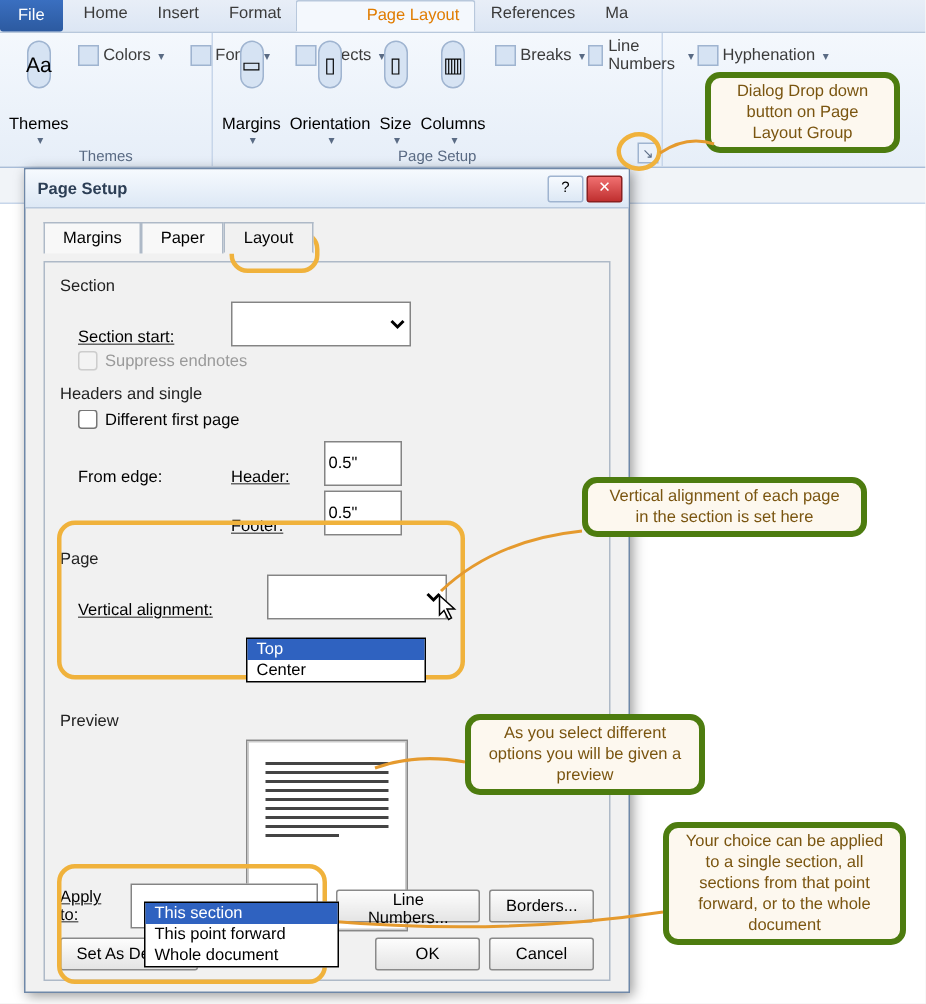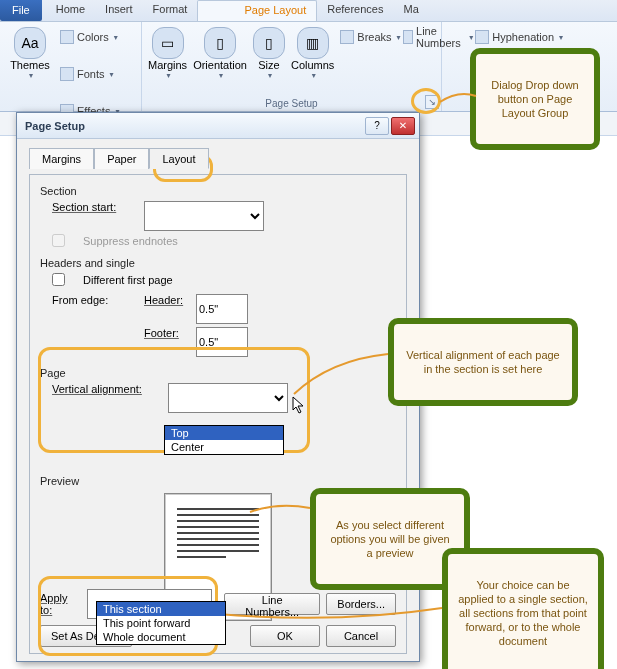--- a/index.html
+++ b/index.html
@@ -11,21 +11,21 @@
   .tab.file { background: linear-gradient(#3a6fc0,#2c5aa0); color: #fff; border-radius: 0 0 2px 2px; margin-right: 4px; padding: 4px 12px; }
   .tab.active { background: #f4f8fd; border: 1px solid #b8c8dc; border-bottom: none; border-radius: 2px 2px 0 0; color: #e07c00; padding-left: 46px; }
 
   
   .ribbon { height: 90px; background: linear-gradient(#f4f8fd,#e6eef8); border-bottom: 1px solid #a9bdd8; display: flex; }
   .group { border-right: 1px solid #c7d6ea; padding: 3px 6px 0; display: flex; flex-direction: column; position: relative; }
   .group-row { display: flex; align-items: flex-start; gap: 6px; flex: 1; }
   .group-label { text-align: center; font-size: 10px; color: #5a6b84; padding: 1px 0 2px; position: relative; }
   .launcher { position: absolute; right: 2px; bottom: 2px; width: 14px; height: 14px; border: 1px solid #9fb4d0; background: #eaf1fa; font-size: 9px; line-height: 12px; text-align: center; color: #5a6b84; }
   .big-btn { display: flex; flex-direction: column; align-items: center; width: 48px; padding-top: 2px; }
-  .big-btn .ic { width: 32px; height: 32px; background: #d6e3f3; border: 1px solid #9fb4d0; border-radius: 12px; margin-bottom: 0; display:flex; align-items:center; justify-content:center; font-size:14px; }
+  .big-btn .ic { width: 16px; height: 32px; background: #d6e3f3; border: 1px solid #9fb4d0; border-radius: 12px; margin-bottom: 18px; display:flex; align-items:center; justify-content:center; font-size:14px; }
   .big-btn .lbl { font-size: 11px; text-align: center; line-height: 12px; }
   .small-row { display: flex; align-items: center; gap: 3px; height: 20px; font-size: 11px; color: #3b3b3b; }
   .small-row .sic { width: 14px; height: 14px; background: #d6e3f3; border: 1px solid #9fb4d0; }
   .drop { color:#5a6b84; font-size:8px; margin-left:2px; }
 
   
   .ruler-area { height: 24px; background: #f1f4f8; border-bottom: 1px solid #c7d6ea; }
 
   
   .dialog { position: absolute; left: 16px; top: 112px; width: 404px; height: 550px; background: #f1f1f1; border: 1px solid #6f88a8; box-shadow: 2px 2px 8px rgba(0,0,0,.4); }
@@ -35,42 +35,42 @@
   .titlebar .wclose { background: linear-gradient(#f07070,#c03030); color: #fff; border-color: #8a2020; }
 
   .dlg-body { padding: 8px 12px 10px; position: relative; height: calc(100% - 26px); }
   .dlg-tabs { display: flex; gap: 0; margin-bottom: 6px; }
   .dlg-tab { padding: 4px 12px 3px; border: 1px solid #aeb9c7; background: #f8f8f8; border-bottom: none; position: relative; top: 1px; }
   .dlg-tab.active { background: #f1f1f1; border-bottom: 1px solid #f1f1f1; z-index: 2; }
   .dlg-panel { border: 1px solid #aeb9c7; background: #f1f1f1; padding: 8px 10px 10px; height: calc(100% - 24px); position: relative; }
 
   .section-title { font-size: 11px; color: #222; margin: 2px 0 4px; }
   .indent { margin-left: 12px; }
-  .row { display: flex; align-items: flex-start; gap: 6px; margin: 3px 0; }
+  .row { display: flex; align-items: flex-end; gap: 16px; margin: 3px 0; }
   .lbl-u { text-decoration: underline; text-decoration-color: #666; }
   select, input[type=text] { border: 1px solid #848484; background: #fff; height: 20px; font: inherit; padding: 14px 2px; }
   select { padding-right: 14px; }
-  .chk { display: flex; align-items: center; gap: 18px; margin: 3px 0; }
+  .chk { display: flex; align-items: center; gap: 5px; margin: 3px 0; }
   .chk input { width: 13px; height: 13px; margin: 0; }
   .chk.disabled { color: #9a9a9a; }
   .spin { width: 52px; }
 
   .open-list { position: absolute; border: 1px solid #000; background: #fff; z-index: 5; }
   .open-list .opt { padding: 1px 6px; white-space: nowrap; }
   .open-list .opt.hi { background: #2f62c0; color: #fff; }
 
   .preview-box { width: 108px; height: 128px; margin: 6px auto 0; background: #fff; border: 1px solid #888; box-shadow: 0 0 0 1px #ccc inset; padding: 10px 12px; }
   .preview-box .ln { height: 2px; background: #444; margin: 4px 0; }
 
   .btn { height: 22px; padding: 0 10px; border: 1px solid #8a8a8a; background: linear-gradient(#fdfdfd,#e4e4e4); border-radius: 2px; }
   .bottom-row { position: absolute; left: 10px; right: 10px; bottom: 34px; display: flex; align-items: center; gap: 6px; }
   .okrow { position: absolute; right: 10px; bottom: 6px; display: flex; gap: 6px; }
 
   
-  .callout { position: absolute; border: 6px solid #4d7c0f; background: #fdf8ef; border-radius: 10px; padding: 24px 10px; color: #7a5510; text-align: center; line-height: 14px; font-size: 11px; }
+  .callout { position: absolute; border: 4px solid #4d7c0f; background: #fdf8ef; border-radius: 10px; padding: 2px 10px; color: #7a5510; text-align: center; line-height: 14px; font-size: 11px; }
   .hl-circle { position: absolute; border: 3px solid #f0b23c; border-radius: 12px; pointer-events: none; }
   svg.conn { position: absolute; pointer-events: none; }
 
   .cursor { position:absolute; width:14px; height:18px; }
   .cursor svg { width:14px; height:18px; }
 </style>
 </head>
 <body>
 
 <div class="ribbon-tabs">
@@ -85,21 +85,21 @@
 
 <div class="ribbon">
 
   <div class="group" style="width:142px">
     <div class="group-row">
       <div class="big-btn">
         <div class="ic">Aa</div>
         <div class="lbl">Themes</div>
         <div class="drop">▾</div>
       </div>
-      <div style="display:flex;flex-direction:column;gap:17px;padding-top:2px">
+      <div style="display:flex;flex-direction:row;gap:17px;padding-top:2px">
         <div class="small-row">
             <span class="sic"></span>
             <span>Colors</span>
             <span class="drop">▾</span>
           </div>
         <div class="small-row">
             <span class="sic"></span>
             <span>Fonts</span>
             <span class="drop">▾</span>
           </div>
@@ -268,21 +268,21 @@
 <div class="callout" style="left:470px; top:48px; width:130px">Dialog Drop down button on Page Layout Group</div>
 <svg class="conn" style="left:438px; top:90px; width:40px; height:30px">
     <path d="M2 12 Q 20 0 38 6" stroke="#e59a2e" stroke-width="2" fill="none"></path>
   </svg>
 
 <div class="callout" style="left:388px; top:318px; width:190px">Vertical alignment of each page in the section is set here</div>
 <svg class="conn" style="left:290px; top:350px; width:100px; height:50px">
     <path d="M98 4 Q 40 10 4 44" stroke="#e59a2e" stroke-width="2" fill="none"></path>
   </svg>
 
-<div class="callout" style="left:310px; top:488px; width:160px">As you select different options you will be given a preview</div>
+<div class="callout" style="left:310px; top:476px; width:160px">As you select different options you will be given a preview</div>
 <svg class="conn" style="left:248px; top:500px; width:64px; height:20px">
     <path d="M62 8 Q 30 2 2 12" stroke="#e59a2e" stroke-width="2" fill="none"></path>
   </svg>
 
 <div class="callout" style="left:442px; top:548px; width:162px">Your choice can be applied to a single section, all sections from that point forward, or to the whole document</div>
 <svg class="conn" style="left:216px; top:600px; width:228px; height:30px">
     <path d="M226 8 Q 120 24 2 14" stroke="#e59a2e" stroke-width="2" fill="none"></path>
   </svg>
 
 </body></html>

